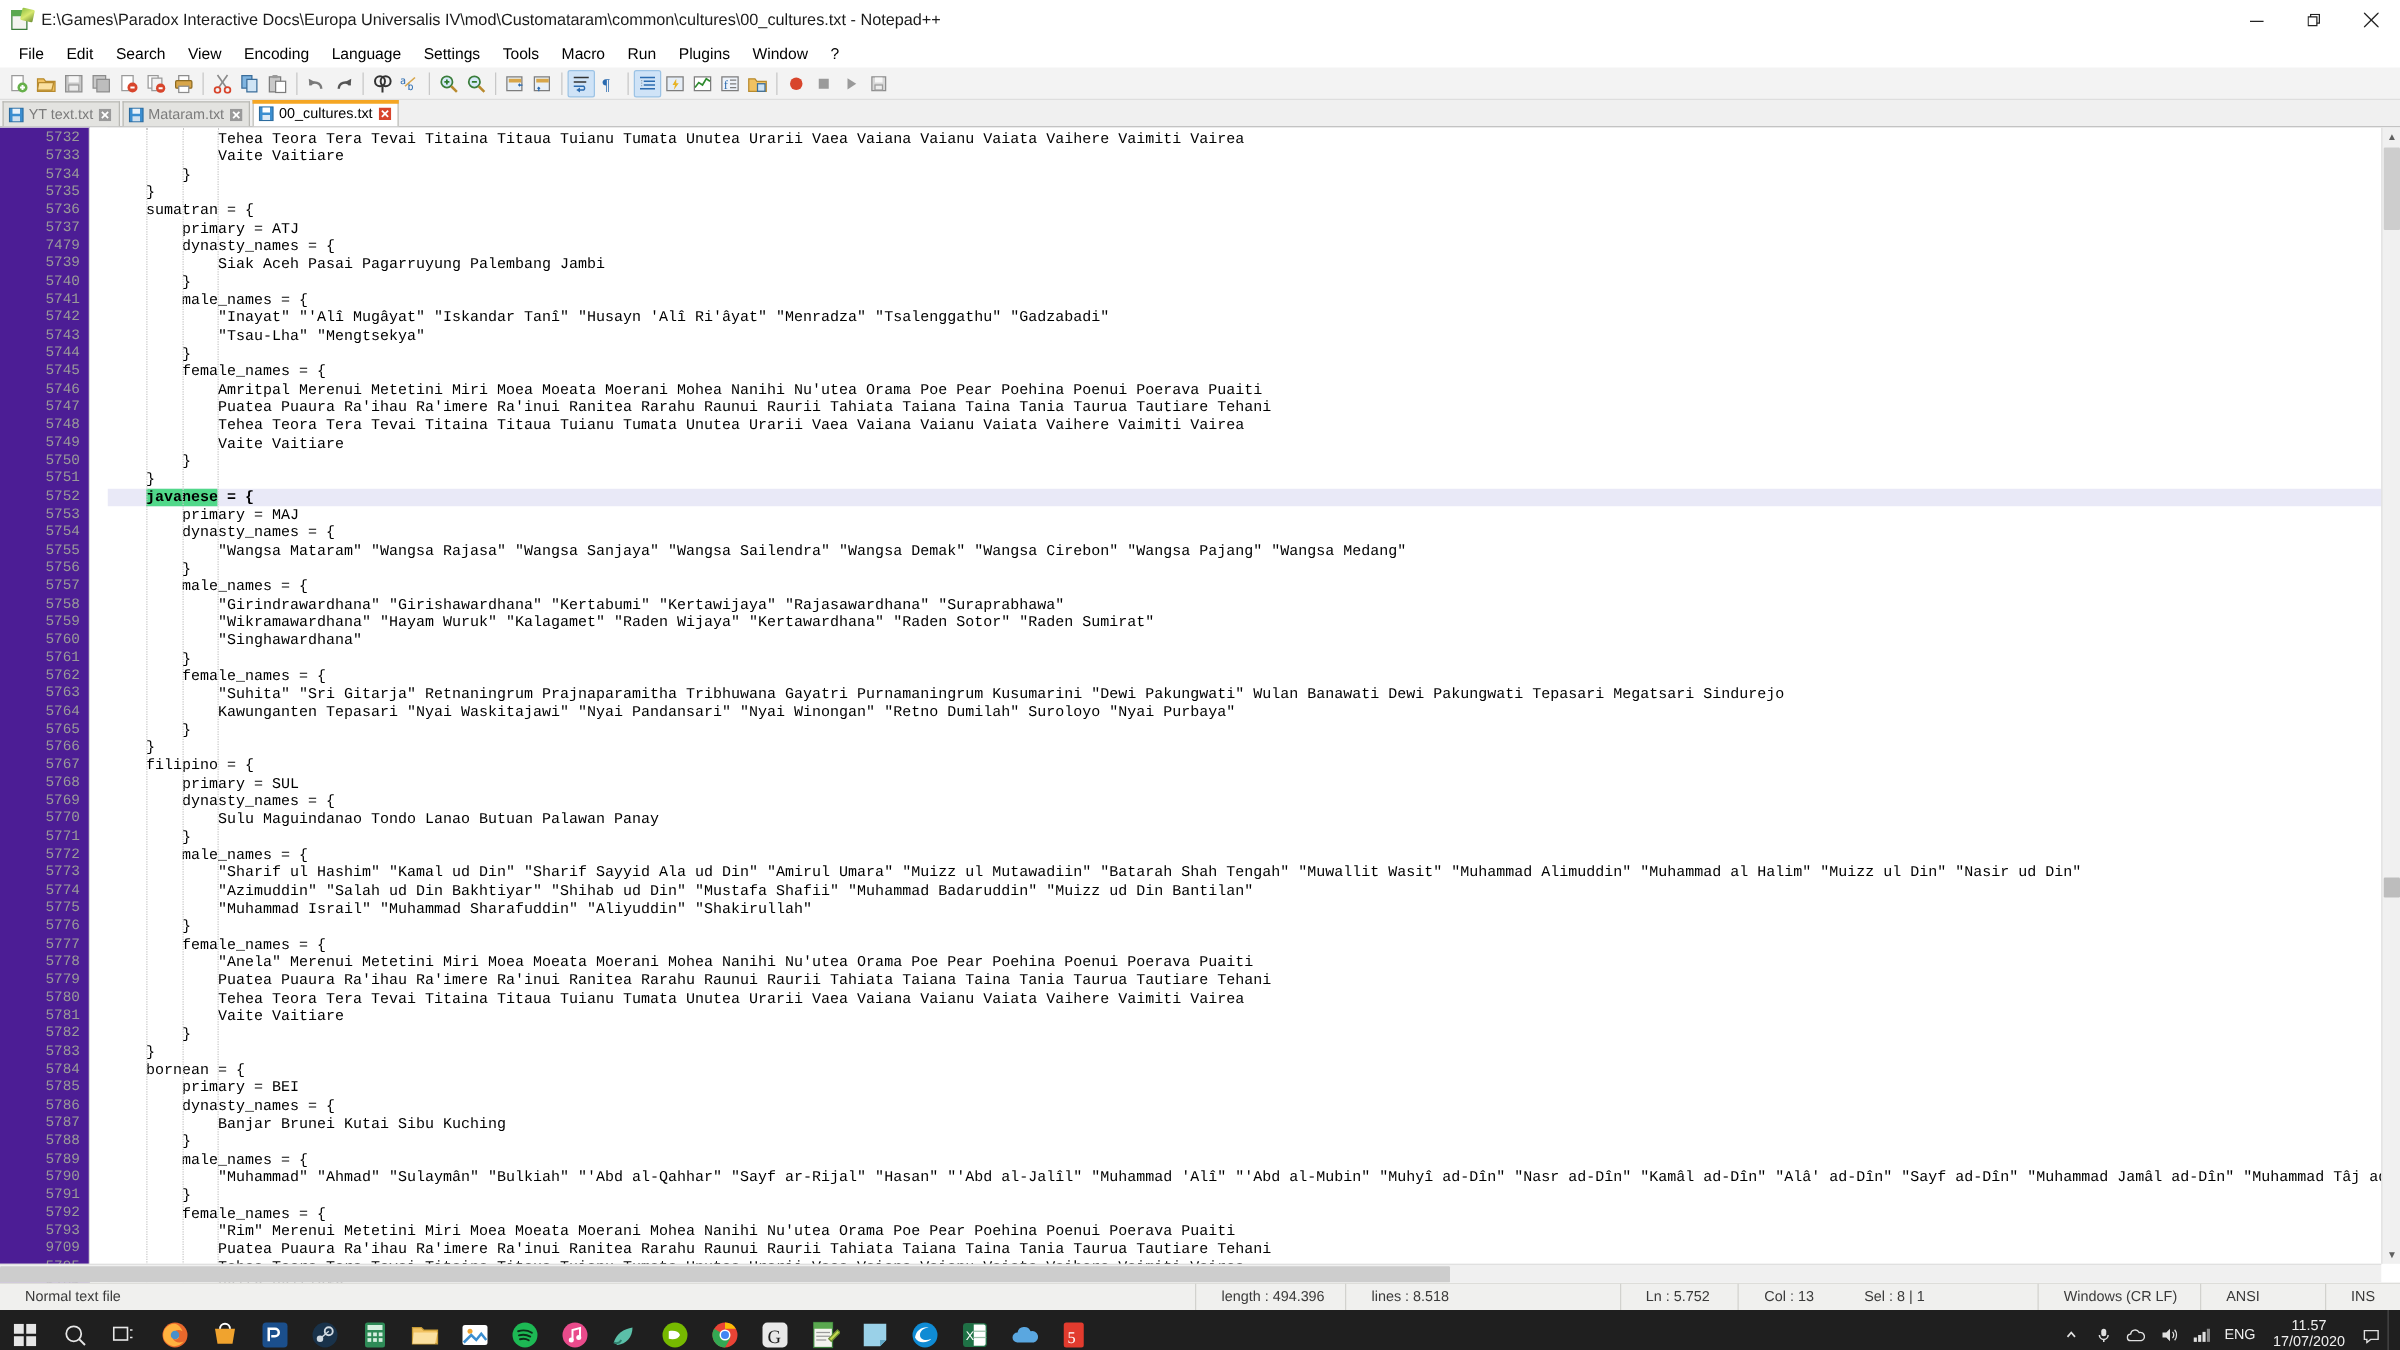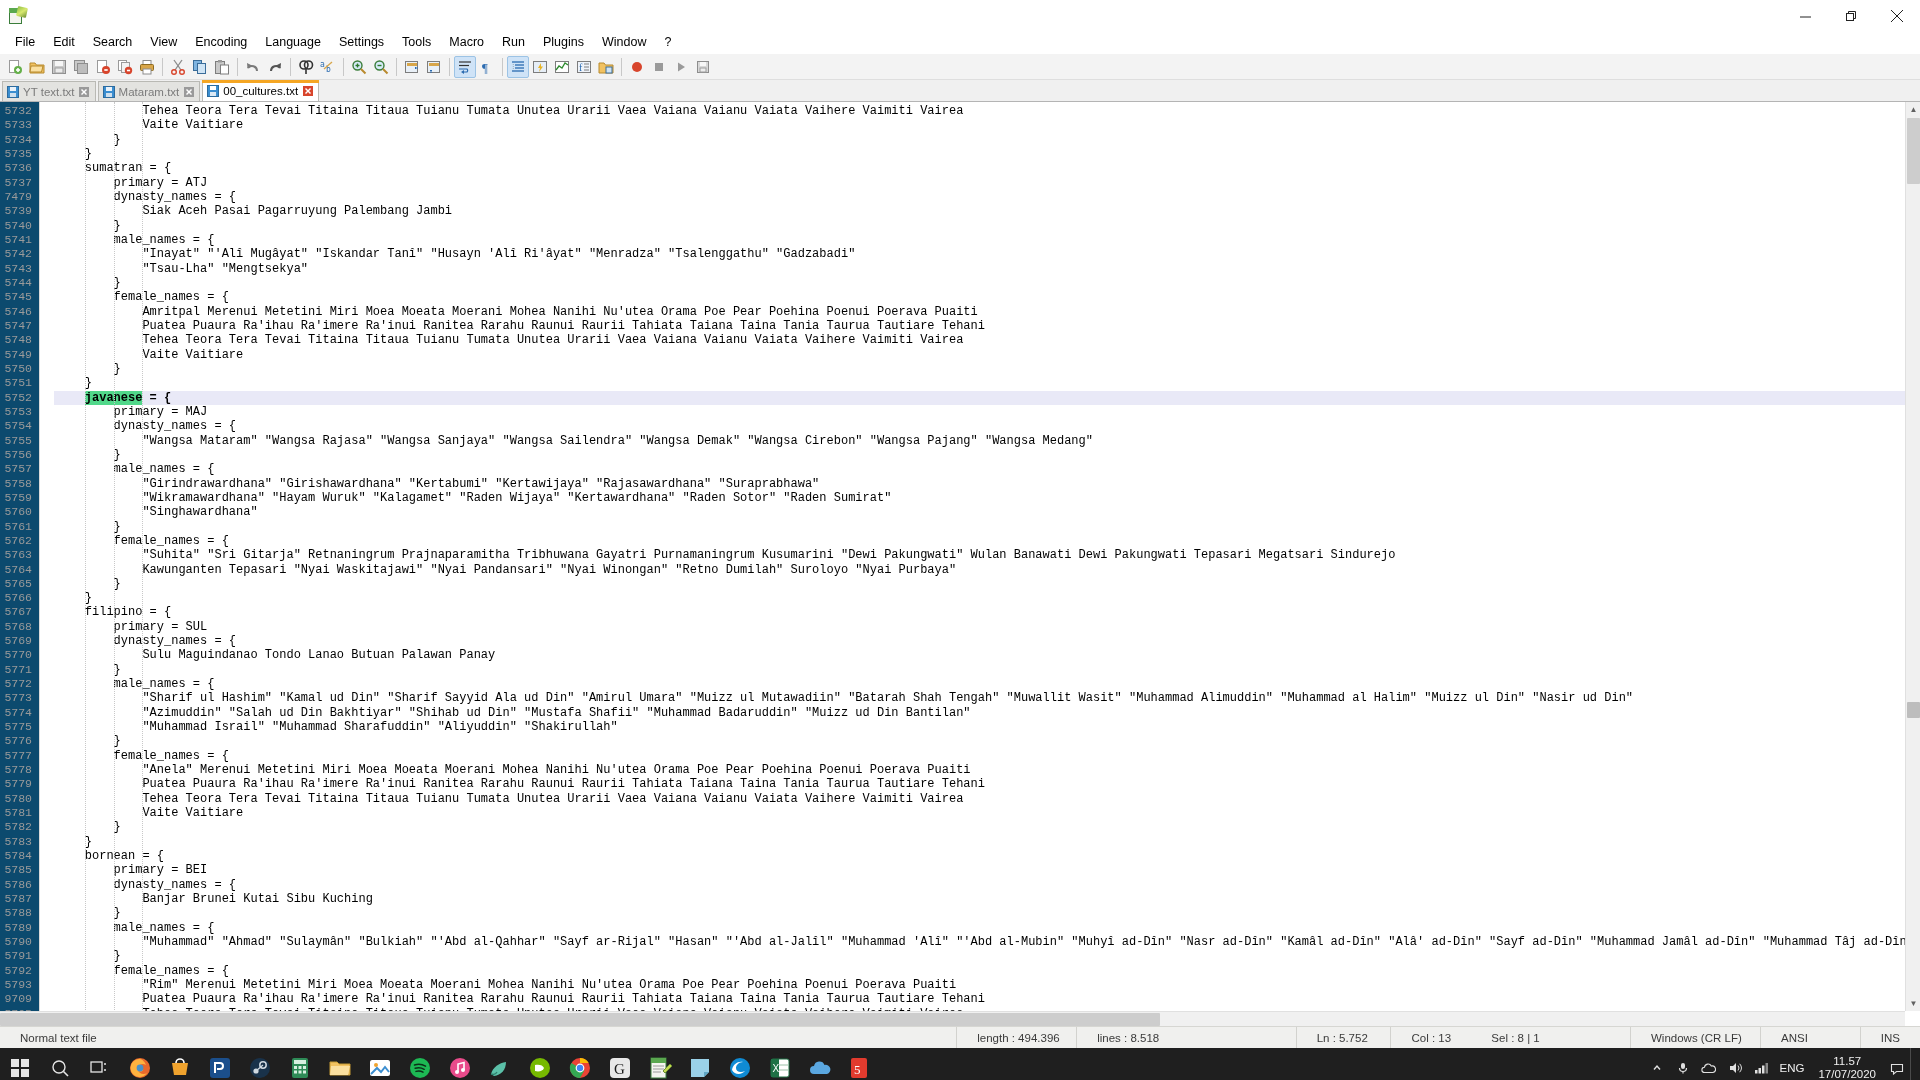--- a/index.html
+++ b/index.html
@@ -54,21 +54,21 @@
     width: 46px; display:flex; align-items:center; justify-content:center;
     color:#222;
   }
   .win-btn svg { display:block; }
 
   
   .menubar {
     height: 22px;
     background: #ffffff;
     display: flex;
-    align-items: flex-start;
+    align-items: center;
     padding-left: 6px;
     font-size: 12.5px;
     color: #000;
   }
   .menu-item {
     padding: 2px 9px 3px 9px;
     white-space: nowrap;
     line-height: 16px;
   }
 
@@ -141,23 +141,23 @@
 
   
   .editor-wrap {
     position: relative;
     height: 924px;
     background: #ffffff;
     display: flex;
     overflow: hidden;
   }
   .gutter {
-    width: 40px;
+    width: 72px;
     flex: none;
-    background: #0c4a6e;
+    background: #4c1d95;
     border-right: 1px solid #d9d9d9;
     text-align: right;
     font-family: "Liberation Mono", monospace;
     font-size: 11.5px;
     color: #9a9a9a;
     padding-top: 2px;
     user-select:none;
   }
   .gutter div { height: 14.33px; line-height: 14.33px; padding-right: 7px; }
   .foldcol {
@@ -263,20 +263,21 @@
 </style>
 </head>
 <body>
 
 <div class="titlebar">
   <div class="app-icon">
     <div class="sheet"></div>
       <div class="greenbar"></div>
       <div class="pen"></div>
   </div>
+  <div class="title-text">E:\Games\Paradox Interactive Docs\Europa Universalis IV\mod\Customataram\common\cultures\00_cultures.txt - Notepad++</div>
   <div class="win-buttons">
     <div class="win-btn">
       <svg width="11" height="11" viewBox="0 0 11 11">
           <line x1="0" y1="6" x2="11" y2="6" stroke="#222" stroke-width="1"></line>
         </svg>
     </div>
     <div class="win-btn">
       <svg width="11" height="11" viewBox="0 0 11 11">
           <rect x="0.5" y="2.5" width="7" height="7" fill="none" stroke="#222"></rect>
           <polyline points="2.5,2.5 2.5,0.5 9.5,0.5 9.5,7.5 7.5,7.5" fill="none" stroke="#222"></polyline>

